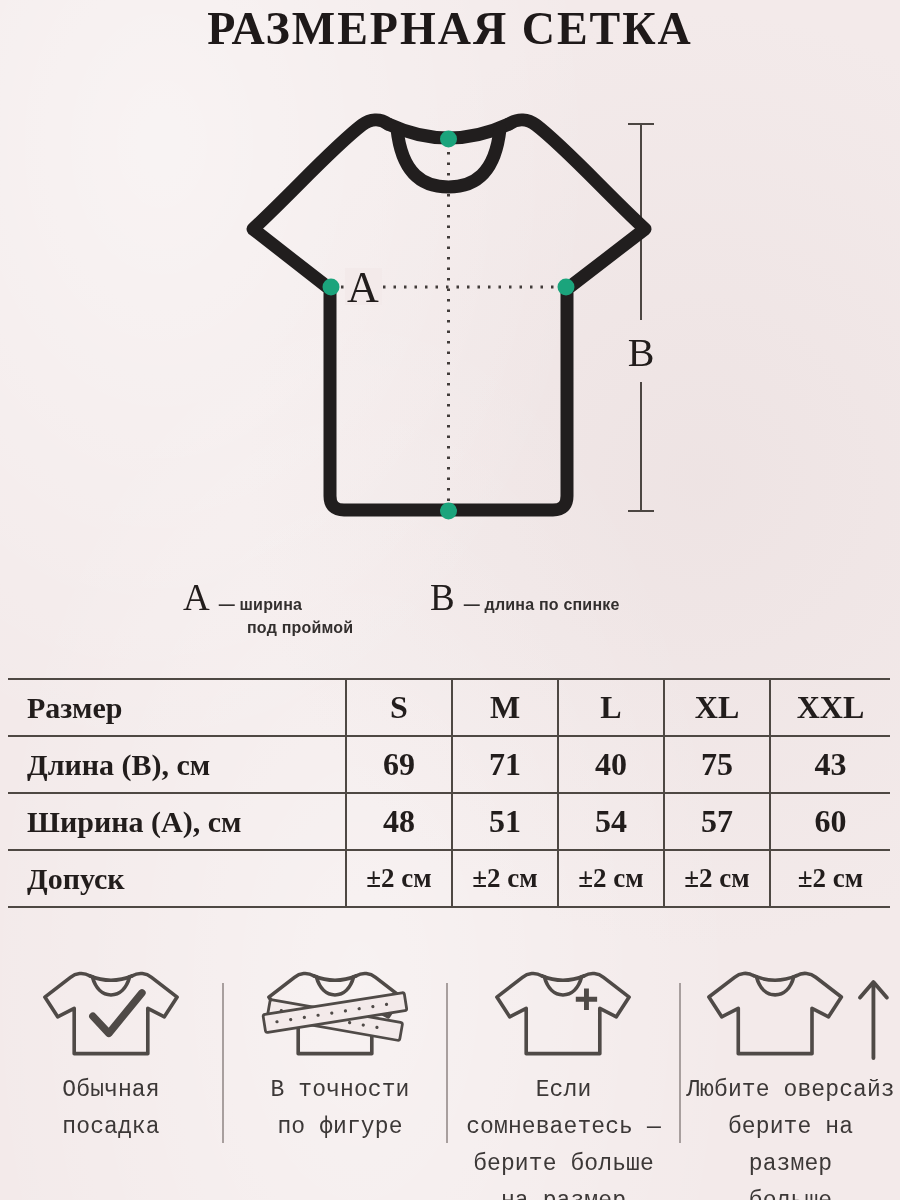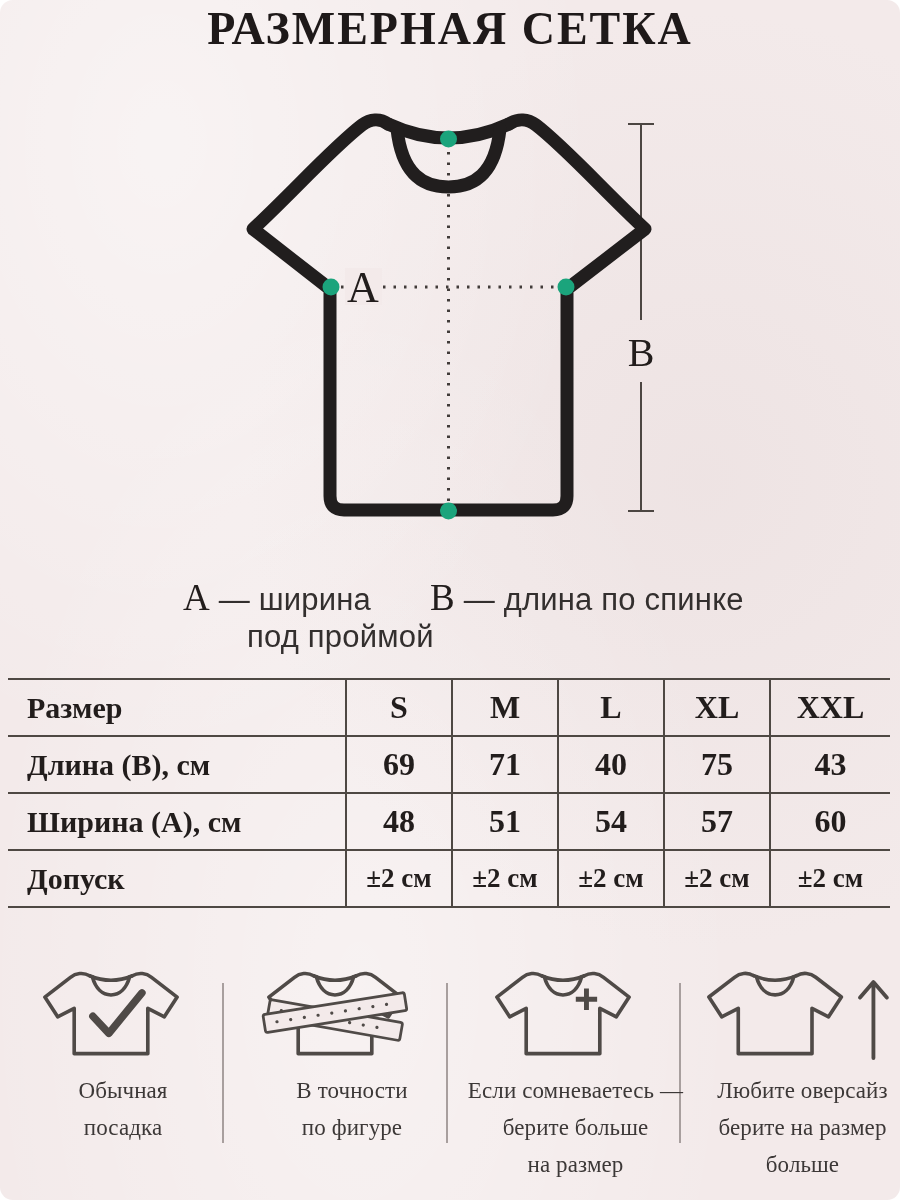--- a/index.html
+++ b/index.html
@@ -5,51 +5,50 @@
   html,body{margin:0;padding:0;}
   #screen{
     position:relative;width:900px;height:1200px;overflow:hidden;
     background:
       radial-gradient(ellipse at 18% 12%, rgba(255,255,255,.45), transparent 42%),
       radial-gradient(ellipse at 78% 40%, rgba(226,212,212,.30), transparent 46%),
       radial-gradient(ellipse at 40% 82%, rgba(255,255,255,.38), transparent 50%),
       #f3eaea;
     font-family:"Liberation Serif", serif;
     color:#221d1c;
-    border-radius:13px;
   }
   .title{
     position:absolute;top:2px;left:0;width:900px;margin:0;
     text-align:center;font-size:46px;font-weight:600;letter-spacing:2px;
     font-family:"Liberation Serif", serif;color:#1e1919;
   }
   svg.diagram{position:absolute;top:0;left:0;}
   .serif-label{font-family:"Liberation Serif", serif;fill:#221d1c;}
 
   
   .legend{position:absolute;display:block;color:#332f2e;}
   .legend .row{display:flex;align-items:baseline;}
   .legend .letter{font-family:"Liberation Serif", serif;font-size:37px;color:#221d1c;}
-  .legend .ltext{font-family:"Liberation Sans", sans-serif;font-size:31px;margin-left:9px;letter-spacing:.2px;}
+  .legend .ltext{font-family:"Liberation Sans", sans-serif;font-size:16px;margin-left:9px;letter-spacing:.2px;font-weight:bold;}
   #legend-a{left:183px;top:576px;}
   #legend-a .l2{margin-left:64px;margin-top:0;}
   #legend-b{left:430px;top:576px;}
 
   
   .size-table{position:absolute;left:8px;top:678px;width:882px;border-bottom:2px solid #4e4843;}
   .t-row{display:grid;grid-template-columns:337fr 106fr 106fr 106fr 106fr 121fr;height:57px;border-top:2px solid #4e4843;box-sizing:border-box;font-weight:bold;}
   .t-label{display:flex;align-items:center;padding-left:19px;font-size:30px;}
   .t-cell{display:flex;align-items:center;justify-content:center;border-left:2px solid #4e4843;font-size:32px;}
   .t-cell.small{font-size:27px;}
 
   
   .fit-icon{position:absolute;top:966px;}
   .fg-div{position:absolute;top:983px;height:160px;width:2px;background:#a89f9e;}
   .fit-cap{position:absolute;top:1072px;text-align:center;
-    font-family:Liberation Serif, serif;font-size:23px;line-height:37px;color:#3c3837;letter-spacing:.1px;padding-left:12px;}
+    font-family:Liberation Mono, monospace;font-size:23px;line-height:37px;color:#3c3837;letter-spacing:.1px;}
 </style>
 </head>
 <body>
 
 <div id="screen">
 
   <h1 class="title">РАЗМЕРНАЯ СЕТКА</h1>
 
   <svg width="0" height="0" style="position:absolute" aria-hidden="true">
     <defs>

